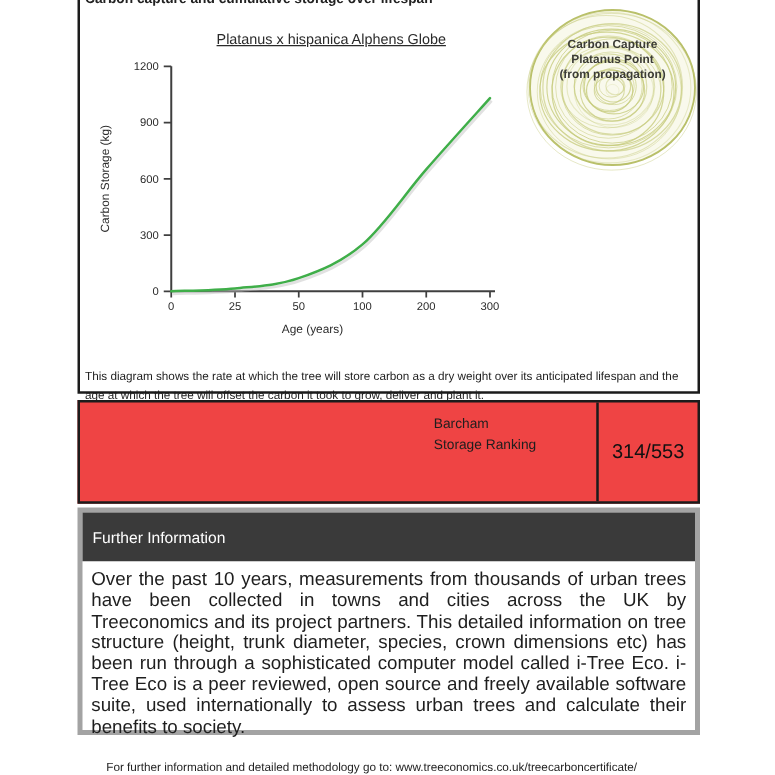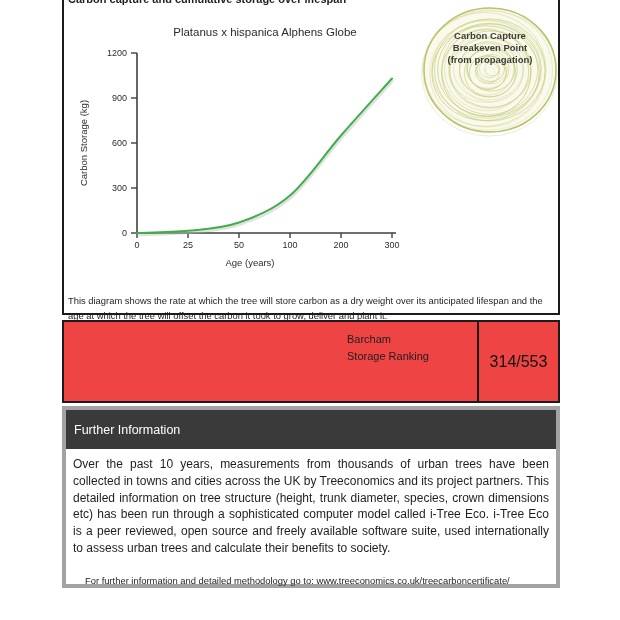--- a/index.html
+++ b/index.html
@@ -11,21 +11,21 @@
   .chart-box{
     position:absolute;left:62px;top:-12px;width:498px;height:327px;
     border:2px solid #1b1b1b;background:#fff;box-sizing:border-box;
   }
   .section-title{
     position:absolute;left:4px;top:3px;font-size:11px;font-weight:bold;
     color:#222;line-height:13px;white-space:nowrap;
   }
   .chart-title{
     position:absolute;left:70px;top:36px;width:262px;text-align:center;
-    font-size:11.5px;color:#2a2a2a;line-height:13px;
+    font-size:11.5px;color:#2a2a2a;line-height:13px;text-decoration:underline;
   }
   #chart-svg{position:absolute;left:0;top:48px;}
   
   .badge{position:absolute;left:356px;top:13px;width:140px;height:134px;}
   .badge svg{position:absolute;left:0;top:0;}
   .badge-text{
     position:absolute;left:0;top:0;width:140px;height:134px;text-align:center;
     box-sizing:border-box;padding-top:27px;
   }
   .badge-line{font-size:9.5px;font-weight:bold;line-height:12px;color:#3c3c36;}
@@ -52,21 +52,21 @@
   .info-box{
     position:absolute;left:62px;top:406px;width:498px;height:182px;
     border:4px solid #a3a3a3;box-sizing:border-box;background:#fff;
   }
   .info-header{
     height:39px;background:#3a3a3a;color:#fff;font-size:12.5px;
     display:flex;align-items:center;padding-left:8px;
   }
   .info-body{padding:7px 7px 0 7px;}
   .info-paragraph{
-    margin:0;font-size:12px;line-height:16.8px;text-align:justify;color:#1e1e1e;
+    margin:0;font-size:15px;line-height:16.8px;text-align:justify;color:#1e1e1e;
   }
   .info-footer{
     margin:17px 0 0 12px;font-size:9.4px;line-height:14px;color:#1e1e1e;
   }
 </style>
 </head>
 <body>
 
 <div id="canvas">
 
@@ -133,21 +133,21 @@
           <ellipse cx="65.5" cy="70.2" rx="53.7" ry="47.5" fill="none" stroke="#c6cb7c" stroke-width="0.91" opacity="0.77"></ellipse>
           <ellipse cx="66.8" cy="66.4" rx="54.7" ry="48.9" fill="none" stroke="#c6cb7c" stroke-width="0.66" opacity="0.72"></ellipse>
           <ellipse cx="69.8" cy="66.9" rx="55.5" ry="51.0" fill="none" stroke="#c6cb7c" stroke-width="1.00" opacity="0.65"></ellipse>
           <ellipse cx="67.4" cy="70.3" rx="57.6" ry="53.8" fill="none" stroke="#c6cb7c" stroke-width="0.61" opacity="0.56"></ellipse>
           <ellipse cx="64.8" cy="66.4" rx="61.2" ry="57.0" fill="none" stroke="#c6cb7c" stroke-width="0.94" opacity="0.46"></ellipse>
           <ellipse cx="67.6" cy="67.1" rx="65.1" ry="60.2" fill="none" stroke="#c6cb7c" stroke-width="0.84" opacity="0.35"></ellipse>
           <ellipse cx="69.3" cy="70.4" rx="67.8" ry="62.7" fill="none" stroke="#c6cb7c" stroke-width="0.76" opacity="0.46"></ellipse>
         </svg>
       <div class="badge-text">
         <div class="badge-line">Carbon Capture</div>
-        <div class="badge-line">Breakeven Point</div>
+        <div class="badge-line">Platanus Point</div>
         <div class="badge-line">(from propagation)</div>
       </div>
     </div>
 
     <p class="description">This diagram shows the rate at which the tree will store carbon as a dry weight over its anticipated lifespan and the age at which the tree will offset the carbon it took to grow, deliver and plant it.</p>
   </section>
 
   <section class="ranking">
     <div class="ranking-left">
       <div class="ranking-label">

